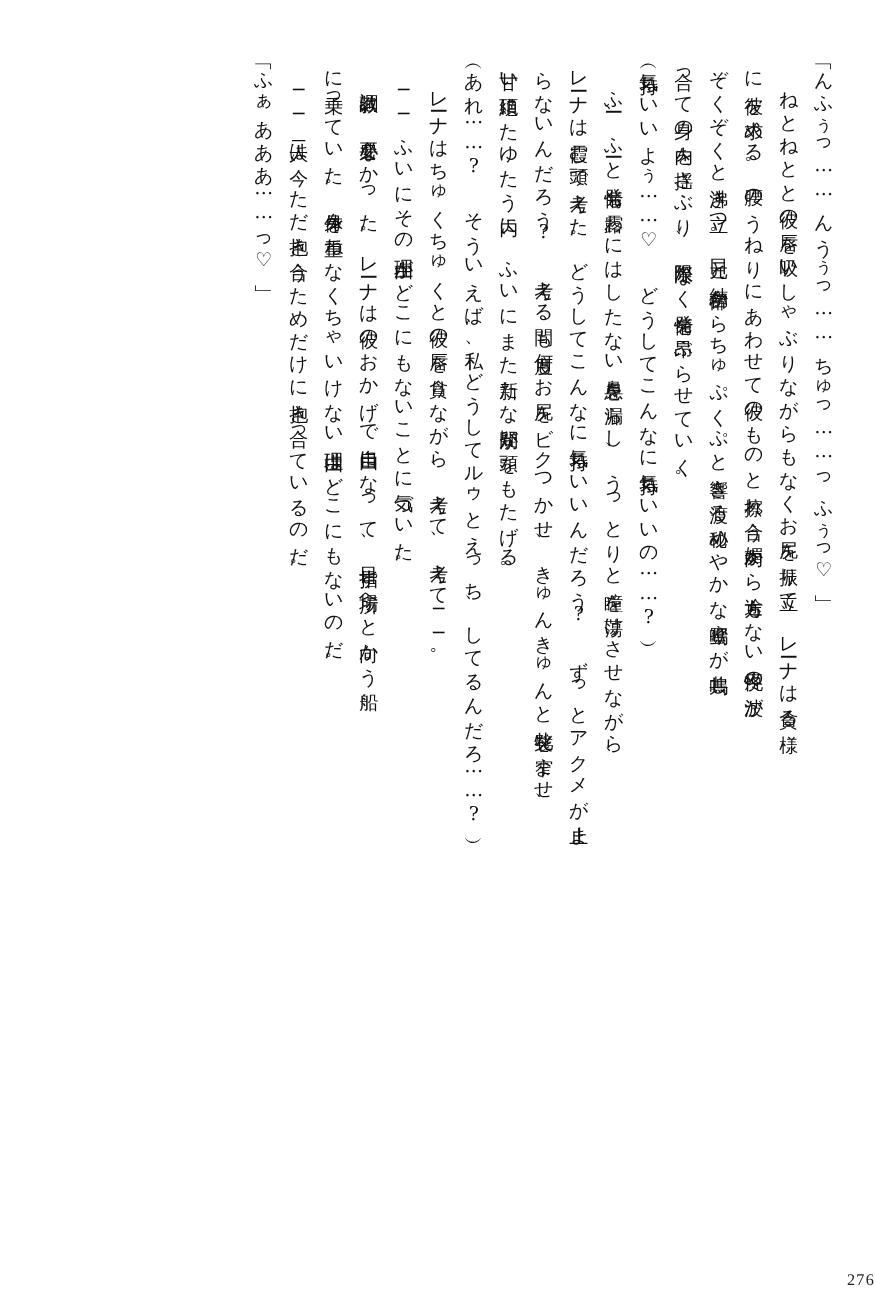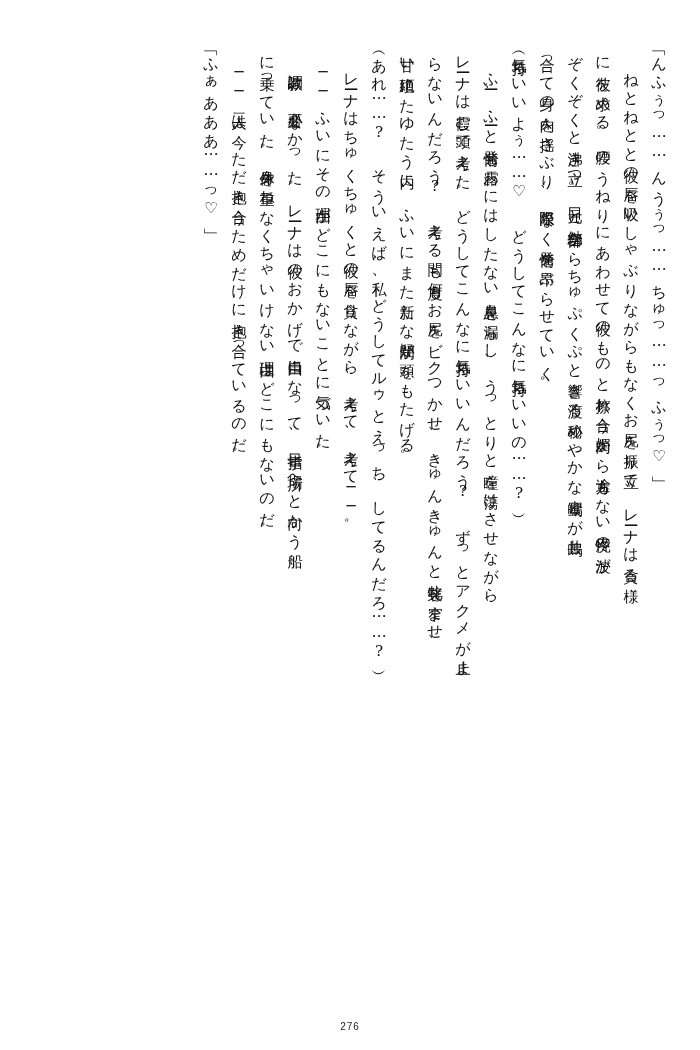--- a/index.html
+++ b/index.html
@@ -49,23 +49,23 @@
     overflow: visible;
     font-family: "DejaVu Serif", "Liberation Serif", serif;
     font-weight: 400;
     color: #111;
   }
   .page-number {
     position: absolute;
     bottom: 18px;
     left: 0;
     width: 700px;
-    text-align: center;
-    font-size: 10px;
-    font-family: Liberation Sans, sans-serif;
+    text-align: right;
+    font-size: 13px;
+    font-family: Liberation Serif, serif;
     color: #222;
     letter-spacing: 1px;
   }
 </style>
 </head>
 <body>
 
 <div class="page">
   <div class="text-block" id="textblock">
       <div class="vline">「んふぅっ……んうぅっ……ちゅっ……っふぅっ♡」</div>

